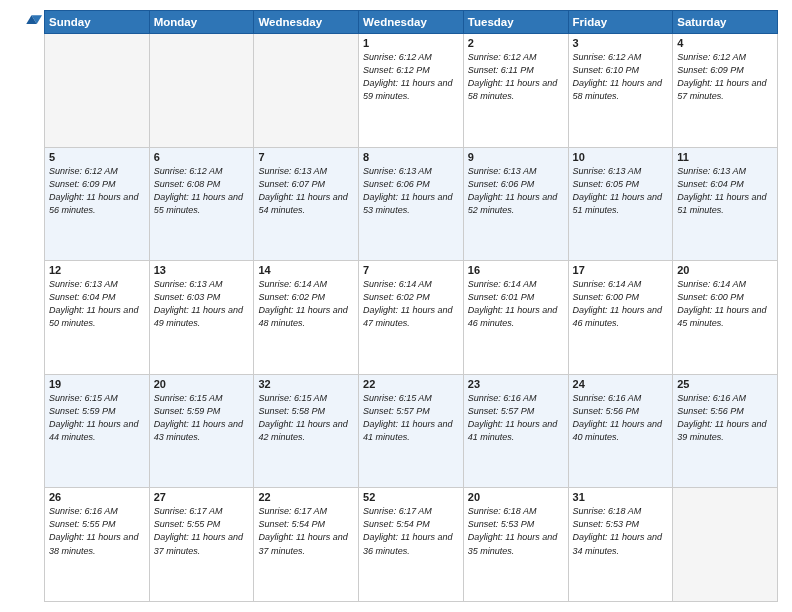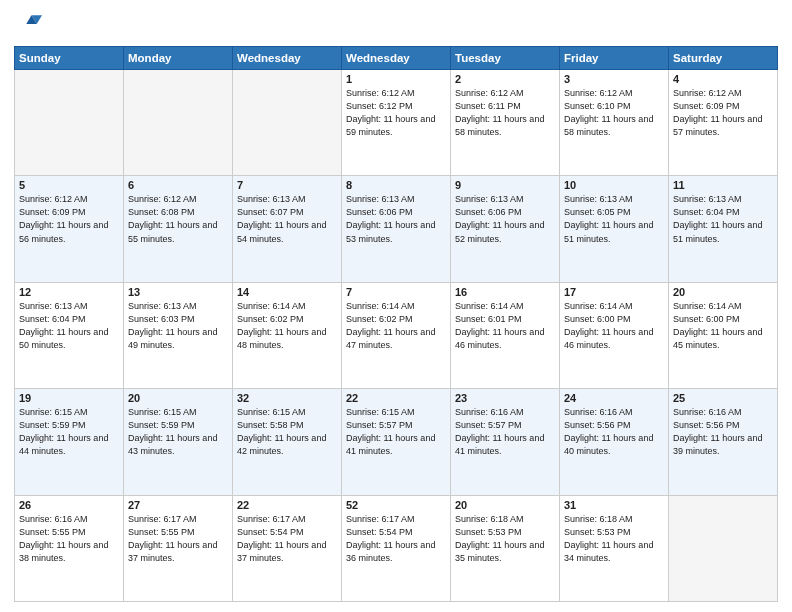--- a/index.html
+++ b/index.html
@@ -8,21 +8,21 @@
       height: 612px;
       font-family: Arial, sans-serif;
       background: #fff;
       overflow: hidden;
     }
     .page {
       width: 792px;
       height: 612px;
       padding: 10px 14px;
       display: flex;
-      flex-direction: column;
+      flex-direction: row;
     }
     .header {
       display: flex;
       justify-content: space-between;
       align-items: flex-start;
       margin-bottom: 8px;
     }
     .logo {
       display: flex;
       align-items: center;
@@ -84,20 +84,21 @@
     .day-num {
       font-size: 11px;
       font-weight: bold;
       display: block;
       margin-bottom: 2px;
     }
     .day-info {
       font-size: 9px;
       line-height: 1.45;
       color: #222;
+      font-style: italic;
     }
     .alt-row td {
       background: #eef4fb;
     }
   </style>
 </head>
 <body>
 
 <div class="page">
   <div class="header">

